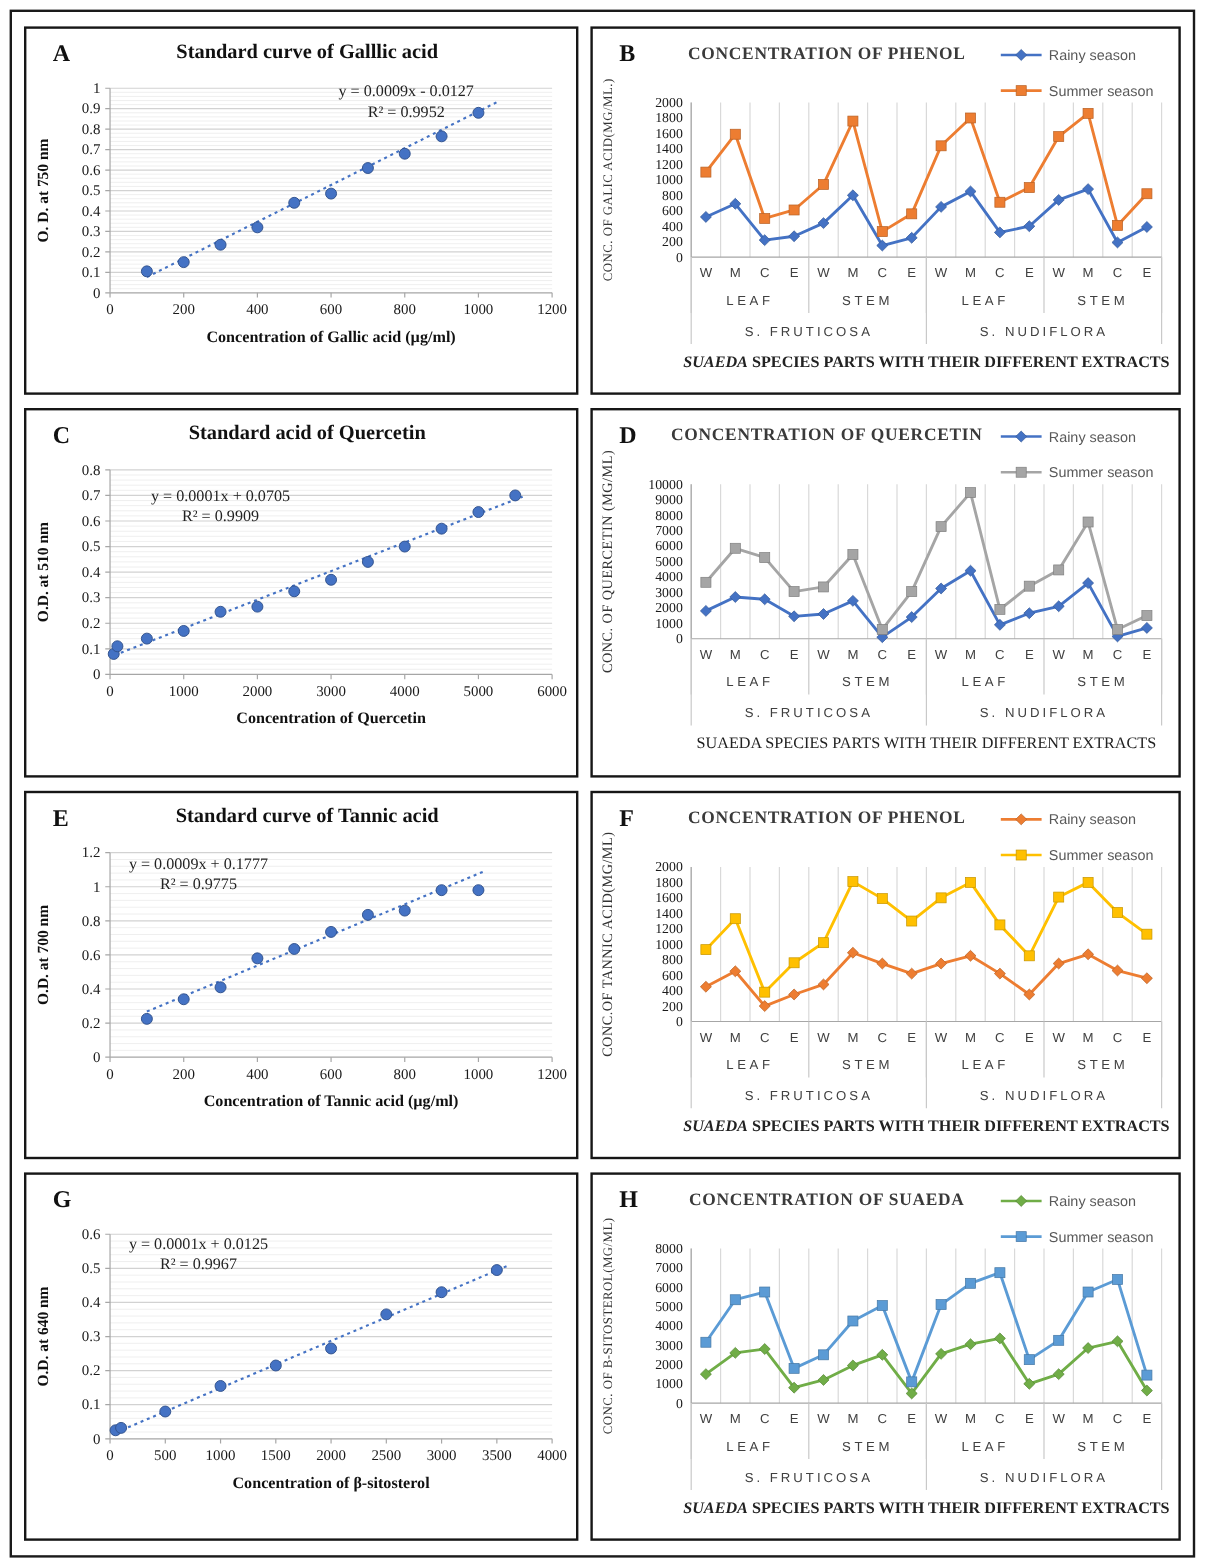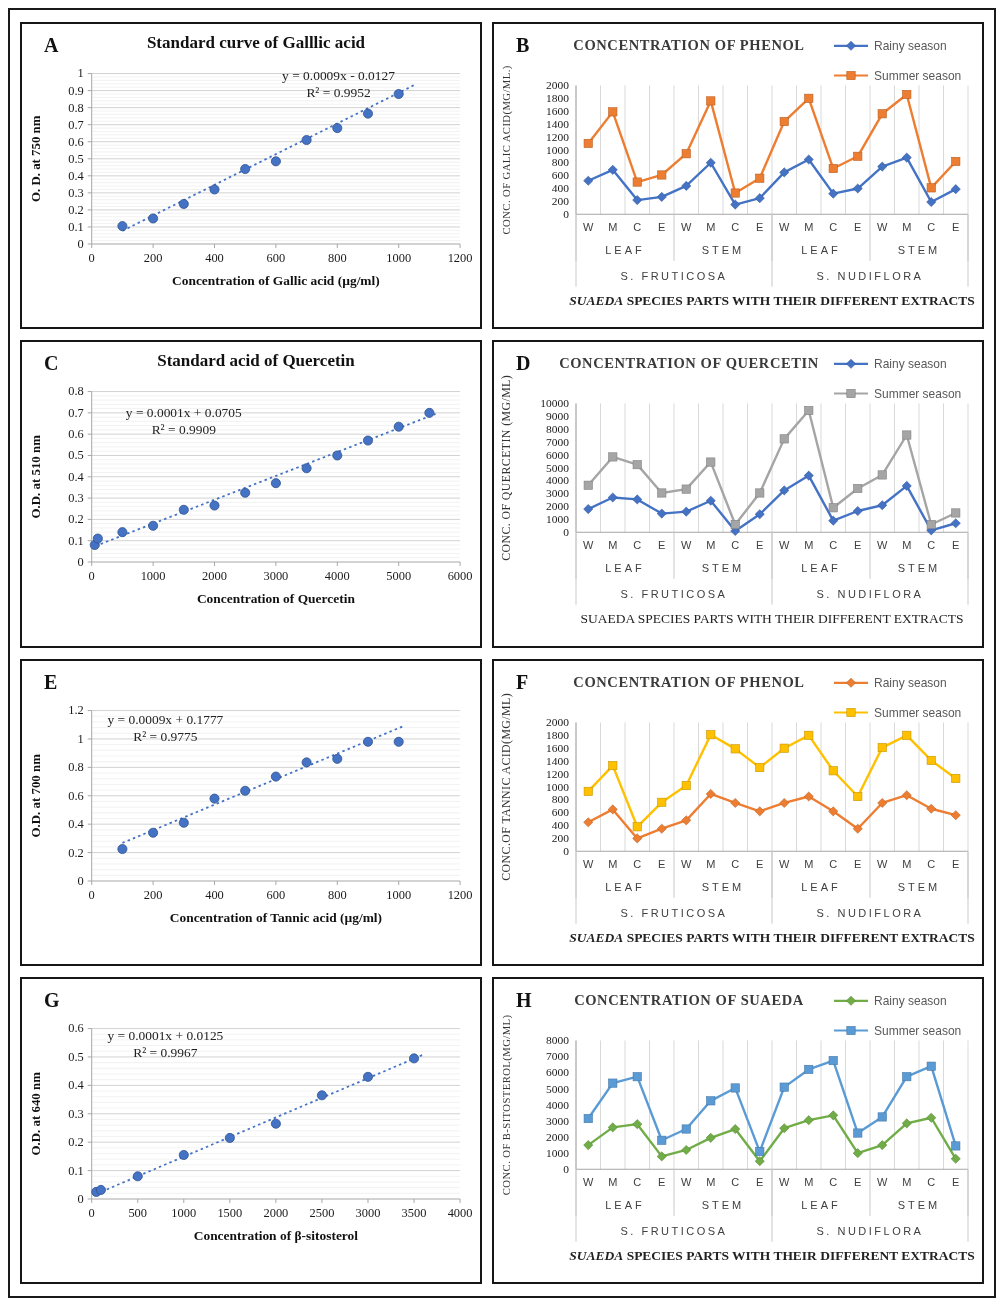--- a/index.html
+++ b/index.html
@@ -506,20 +506,21 @@
                 <rect x="352.8" y="47.8" width="8.4" height="8.4" fill="#A5A5A5" stroke="#818181" stroke-width="0.6"></rect>
                 <text x="380" y="56.2" font-family="&quot;Liberation Sans&quot;, sans-serif" font-size="12" fill="#595959">Summer season</text>
               </g>
             </g>
           </svg>
         </div>
     </section>
 
     <section class="panel">
       <span class="letter">E</span>
+      <h2 class="ptitle scatter-title">Standard curve of Tannic acid</h2>
       <div class="chart">
           <svg viewBox="0 0 460 306" preserveAspectRatio="none">
             <g>
               <line x1="70" y1="216.26666666666668" x2="440" y2="216.26666666666668" stroke="#ECECEC" stroke-width="0.7"></line>
               <line x1="70" y1="210.53333333333333" x2="440" y2="210.53333333333333" stroke="#ECECEC" stroke-width="0.7"></line>
               <line x1="70" y1="204.8" x2="440" y2="204.8" stroke="#ECECEC" stroke-width="0.7"></line>
               <line x1="70" y1="199.06666666666666" x2="440" y2="199.06666666666666" stroke="#ECECEC" stroke-width="0.7"></line>
               <line x1="70" y1="193.33333333333331" x2="440" y2="193.33333333333331" stroke="#D2D2D2" stroke-width="1"></line>
               <line x1="70" y1="187.6" x2="440" y2="187.6" stroke="#ECECEC" stroke-width="0.7"></line>
               <line x1="70" y1="181.86666666666667" x2="440" y2="181.86666666666667" stroke="#ECECEC" stroke-width="0.7"></line>

